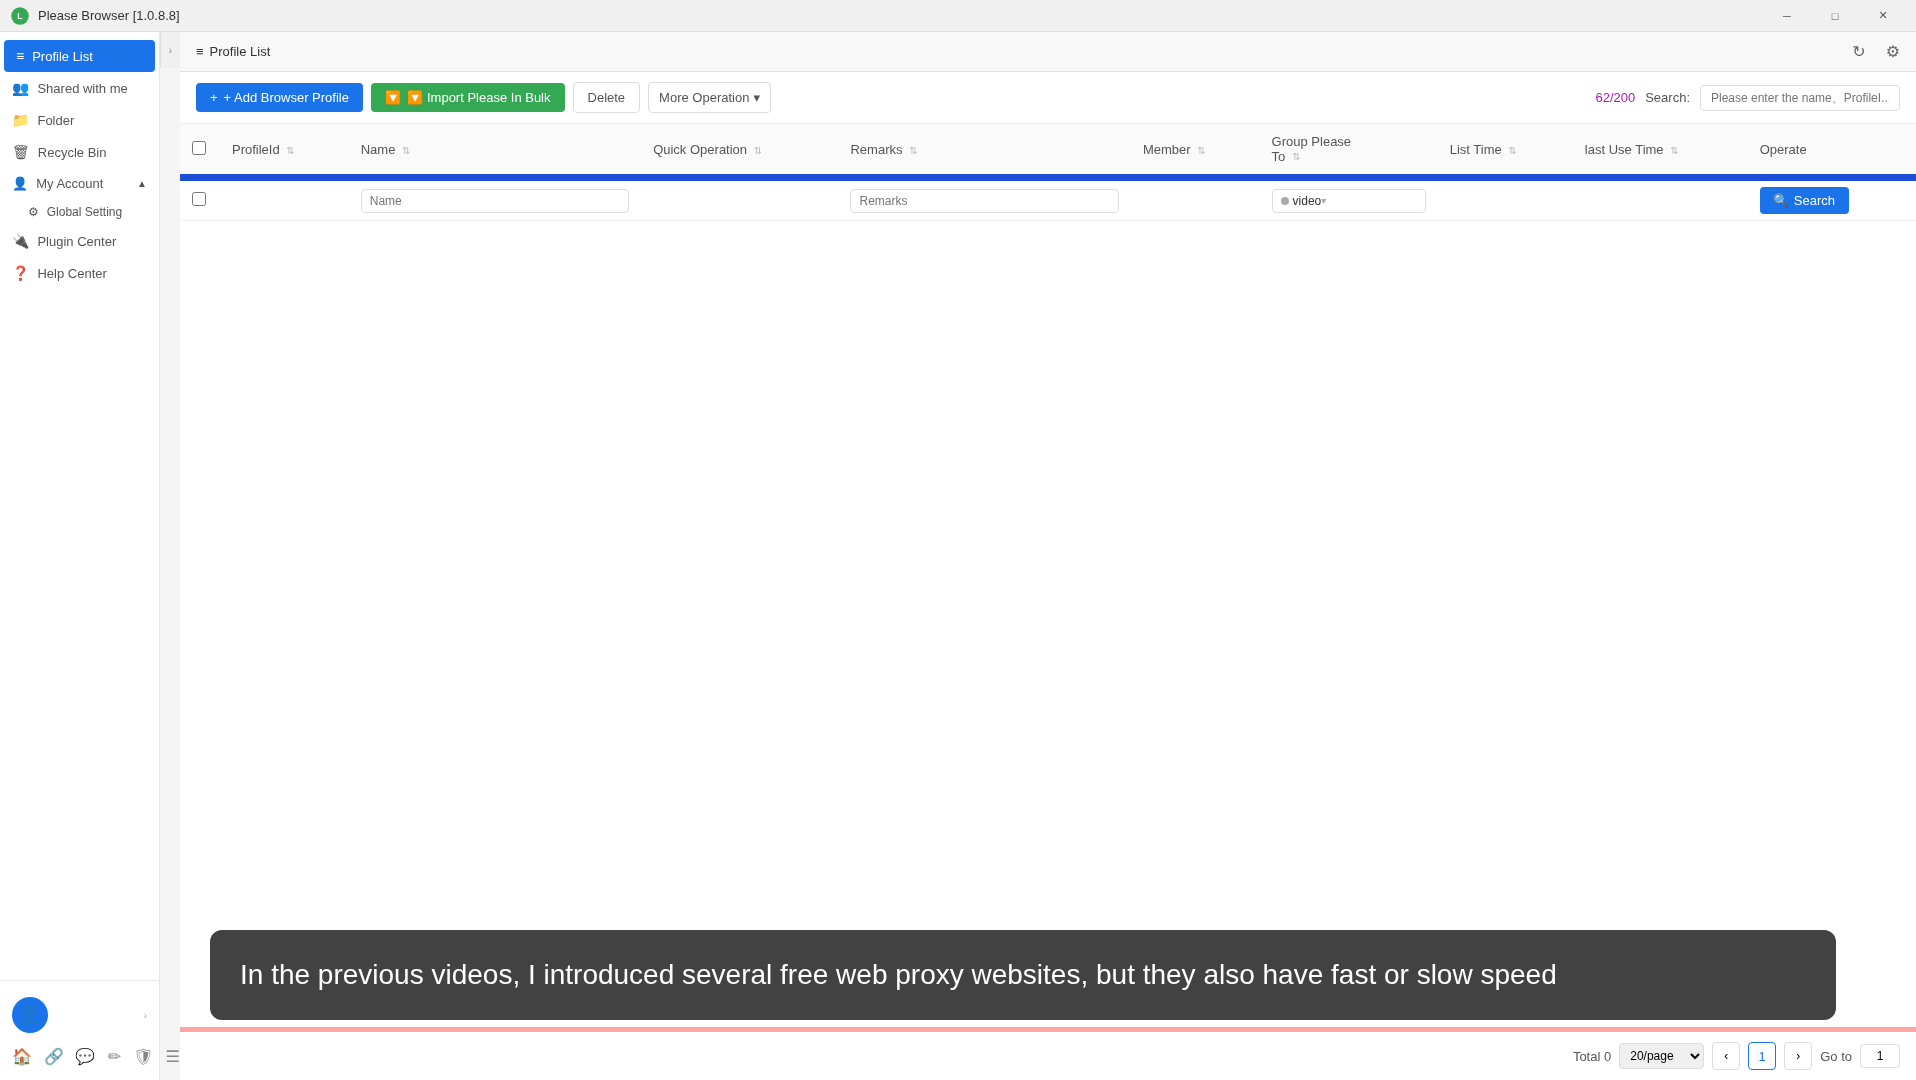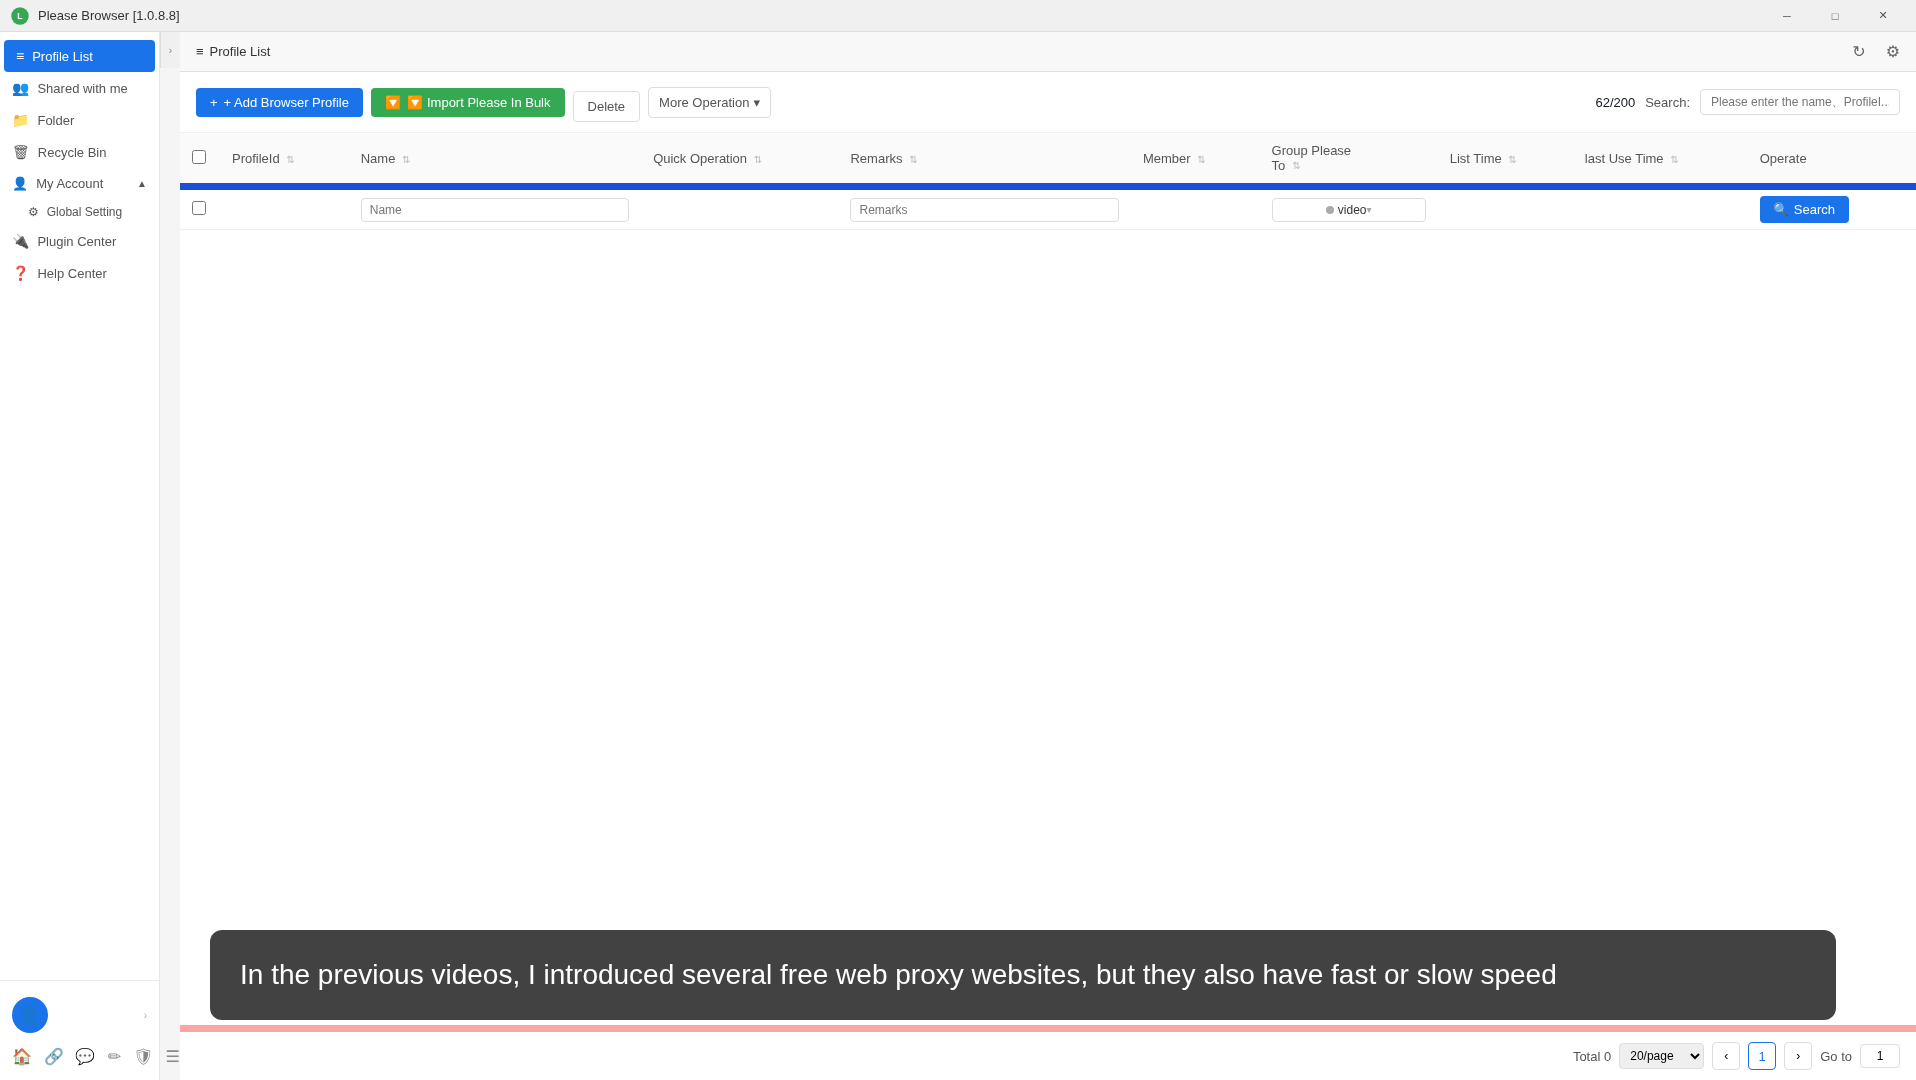--- a/index.html
+++ b/index.html
@@ -113,41 +113,40 @@
       gap: 4px;
     }
     .btn-default {
       background: white;
       color: #555;
       border: 1px solid #ddd;
       padding: 7px 14px;
       border-radius: 4px;
       cursor: pointer;
       font-size: 13px;
-      margin-top: 9px;
     }
     .btn-more {
       background: white;
       color: #555;
       border: 1px solid #ddd;
       padding: 7px 10px;
       border-radius: 4px;
       cursor: pointer;
       font-size: 13px;
       display: flex;
       align-items: center;
       gap: 4px;
     }
     .toolbar-right {
       margin-left: auto;
       display: flex;
       align-items: center;
       gap: 10px;
     }
-    .count-text { font-size: 13px; color: #0f172a; }
+    .count-text { font-size: 13px; color: #a21caf; }
     .search-label { font-size: 13px; color: #555; }
     .search-input {
       border: 1px solid #ddd;
       border-radius: 4px;
       padding: 5px 10px;
       font-size: 12px;
       width: 200px;
       outline: none;
       color: #999;
     }
@@ -192,21 +191,21 @@
     }
 
     
     .group-dropdown {
       border: 1px solid #ddd;
       border-radius: 4px;
       padding: 4px 8px;
       font-size: 12px;
       display: flex;
       align-items: center;
-      justify-content: center;
+      justify-content: flex-start;
       cursor: pointer;
       background: white;
       min-width: 90px;
     }
     .group-dot { width: 8px; height: 8px; background: #aaa; border-radius: 50%; margin-right: 4px; display: inline-block; }
 
     
     .checkbox { width: 14px; height: 14px; cursor: pointer; }
 
     
@@ -223,21 +222,21 @@
       gap: 4px;
     }
 
     
     .pagination {
       display: flex;
       align-items: center;
       justify-content: flex-end;
       padding: 10px 16px;
       gap: 8px;
-      border-top: 7px solid #fca5a5;
+      border-top: 5px solid #fca5a5;
       font-size: 13px;
       color: #555;
     }
     .page-select {
       border: 1px solid #ddd;
       border-radius: 4px;
       padding: 4px 6px;
       font-size: 12px;
       cursor: pointer;
     }

